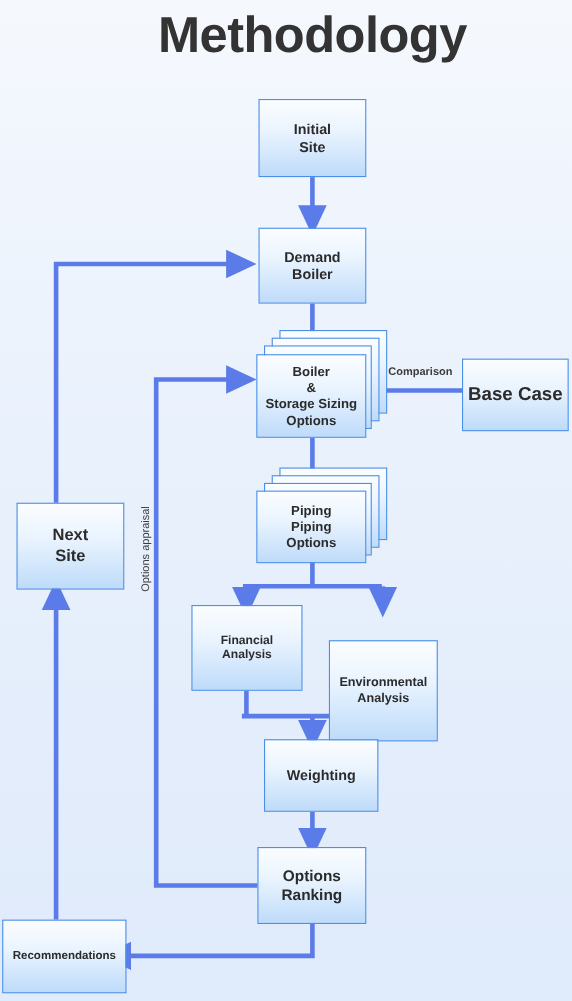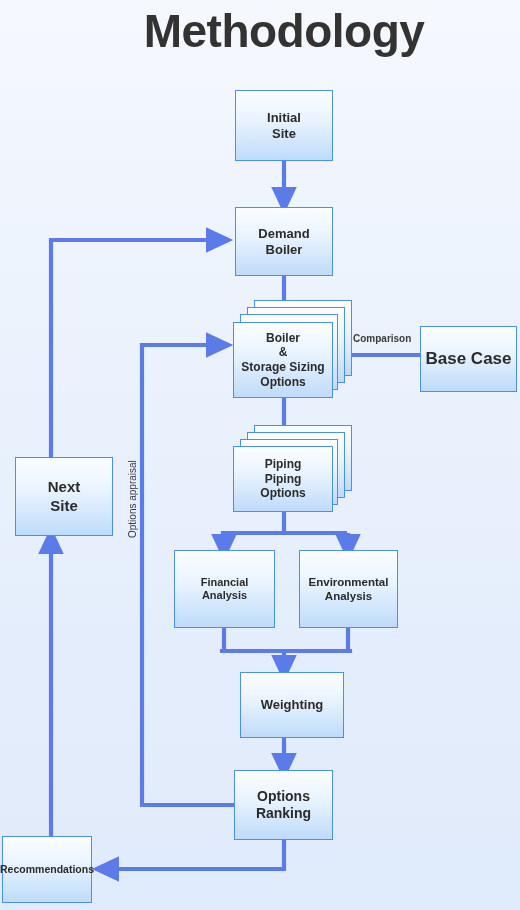--- a/index.html
+++ b/index.html
@@ -186,21 +186,21 @@
     </div>
   </div>
 
   <div class="node" style="left:174px; top:550px; width:101px; height:78px; font-size:11px;">
     <div>
       <span>Financial</span><br>
       <span>Analysis</span>
     </div>
   </div>
 
-  <div class="node" style="left:299px; top:550px; width:99px; height:78px; font-size:11.5px;text-align:center;">
+  <div class="node" style="left:299px; top:582px; width:99px; height:92px; font-size:11.5px;text-align:center;">
     <div>
       <span>Environmental</span><br>
       <span>Analysis</span>
     </div>
   </div>
 
   <div class="node" style="left:240px; top:672px; width:104px; height:66px; font-size:13px;">
     <span>Weighting</span>
   </div>
 
@@ -211,21 +211,21 @@
     </div>
   </div>
 
   <div class="node" style="left:3px; top:457px; width:98px; height:79px; font-size:15px;margin-left:12px;">
     <div>
       <span>Next</span><br>
       <span>Site</span>
     </div>
   </div>
 
-  <div class="node" style="left:2px; top:836px; width:90px; height:67px; font-size:10.5px;">
+  <div class="node" style="left:2px; top:836px; width:113px; height:67px; font-size:10.5px;">
     <span>Recommendations</span>
   </div>
 
   <div class="vlabel" style="left:127px; top:538px; font-size:10px;">
     <span>Options appraisal</span>
   </div>
 
 </div>
 
 </body></html>

